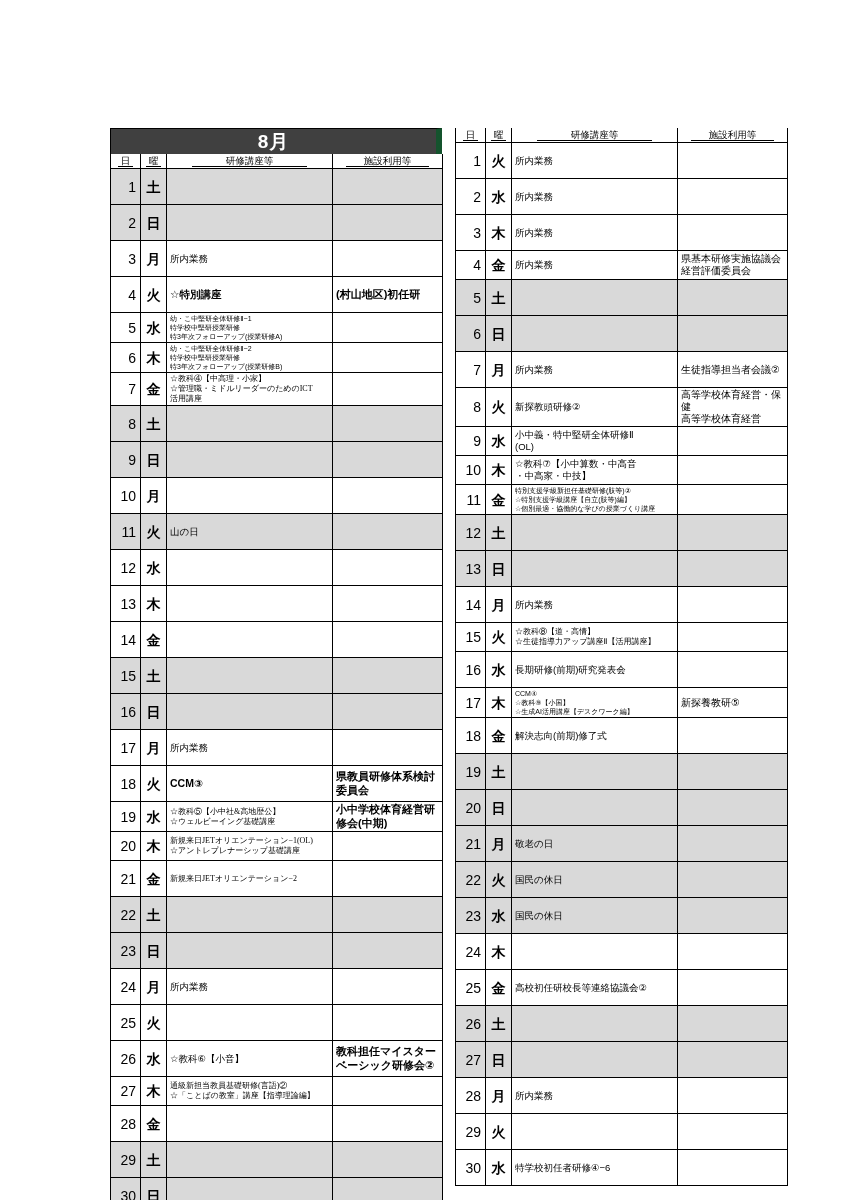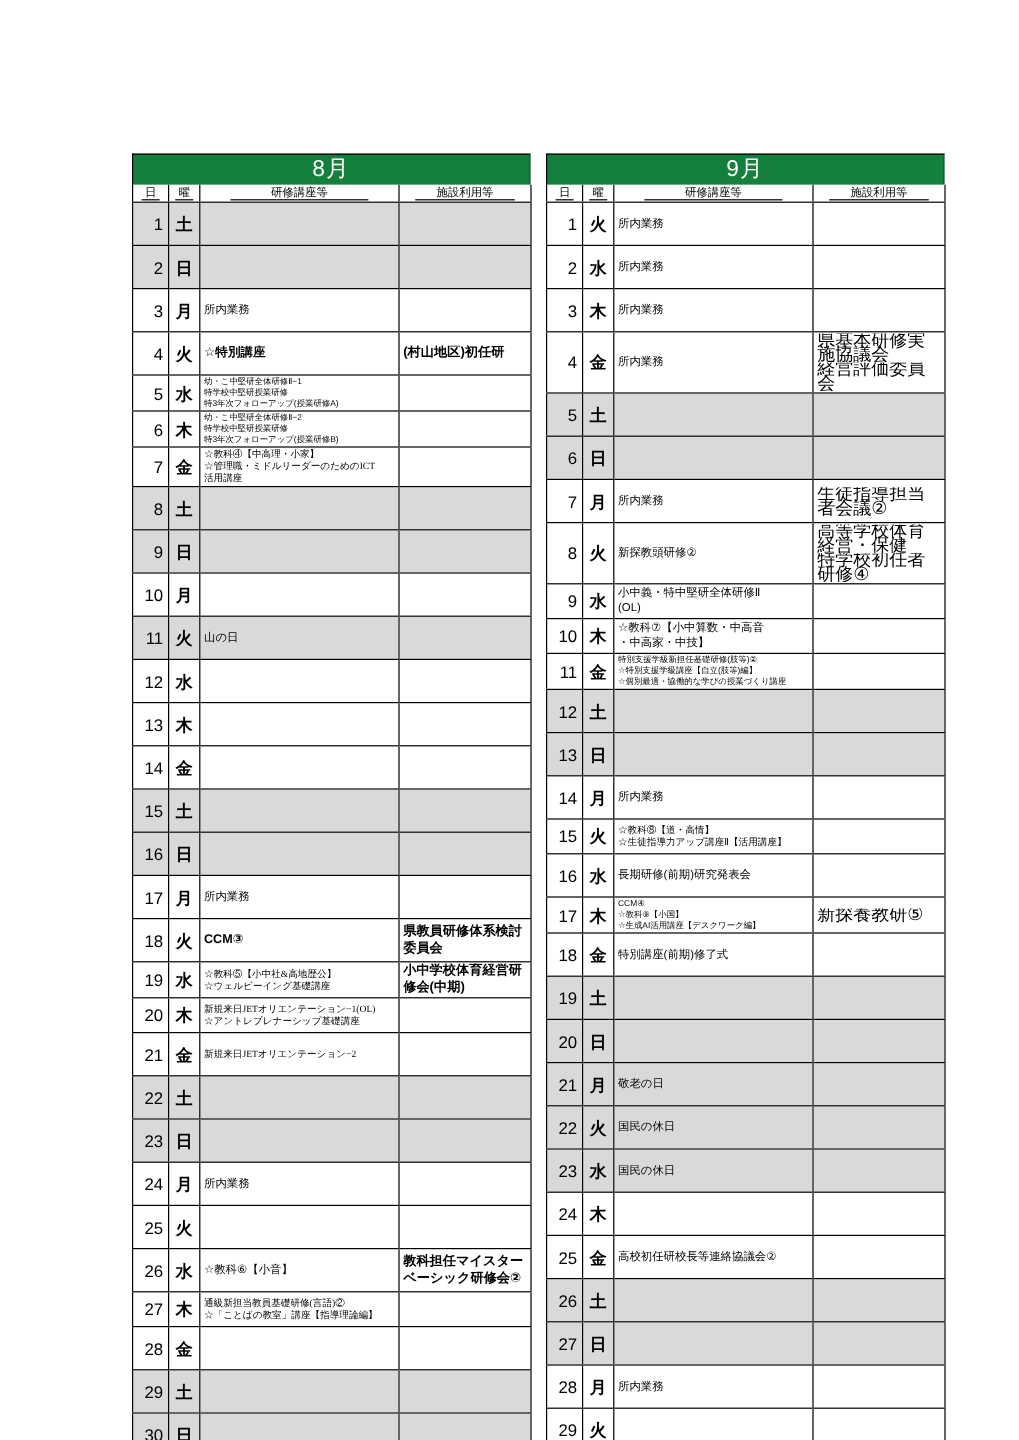--- a/index.html
+++ b/index.html
@@ -25,30 +25,30 @@
   .cal-wrap {
     position: absolute;
     top: 128px;
     display: flex;
     flex-direction: column;
   }
   .cal-wrap.left  { left: 110px; width: 332px; }
   .cal-wrap.right { left: 455px; width: 332px; }
 
   .month-banner {
-    background: #15803d;
+    background: #404040;
     color: #ffffff;
     text-align: center;
     font-size: 19px;
     line-height: 26px;
     height: 26px;
-    font-weight: normal;
+    font-weight: bold;
     letter-spacing: 1px;
     border-left: 1px solid #000;
-    border-right: 1px solid #14532d;
+    border-right: 6px solid #14532d;
     border-top: 1px solid #000;
     box-sizing: border-box;
   }
   table.cal {
     border-collapse: collapse;
     table-layout: fixed;
     width: 100%;
     border-left: 1.5px solid #000;
     border-right: 1.5px solid #000;
     border-bottom: 1.5px solid #000;
@@ -111,21 +111,21 @@
     display: block;
     white-space: nowrap;
     overflow: hidden;
   }
   .sz-lg  { font-size: 10.5px; line-height: 13px; font-weight: bold; }
   .sz-md  { font-size: 9.5px;  line-height: 12px; }
   .sz-sm  { font-size: 8px;    line-height: 10px; font-family: Liberation Serif, serif; }
   .sz-xs  { font-size: 7px;    line-height: 9px; }
   td.fac .ev { white-space: normal; }
   td.fac .sz-lg { font-size: 11px; line-height: 13.5px; }
-  td.fac .sz-md { font-size: 15px; line-height: 12px; }
+  td.fac .sz-md { font-size: 10px; line-height: 12px; }
 </style>
 </head>
 <body>
 
 <div id="page">
   <div class="cal-wrap left">
     <div class="month-banner">8月</div>
     <table class="cal">
       <colgroup>
         <col class="c-day">
@@ -365,21 +365,20 @@
             <td class="day">30</td>
             <td class="dow">日</td>
             <td class="main"></td>
             <td class="fac"></td>
           </tr>
         </tbody>
     </table>
   </div>
 
   <div class="cal-wrap right">
-    <div class="month-banner">9月</div>
     <table class="cal">
       <colgroup>
         <col class="c-day">
           <col class="c-dow">
           <col class="c-main">
           <col class="c-fac">
       </colgroup>
       <thead>
         <tr>
           <th class="h-day"><span class="hdr-u">日</span></th>
@@ -447,21 +446,21 @@
             </td>
           </tr>
           <tr style="height: 29px;">
             <td class="day">8</td>
             <td class="dow">火</td>
             <td class="main">
               <span class="ev sz-md">新探教頭研修②</span>
             </td>
             <td class="fac">
               <span class="ev sz-md">高等学校体育経営・保健</span>
-              <span class="ev sz-md">特学校初任者研修④</span>
+              <span class="ev sz-md">高等学校体育経営</span>
             </td>
           </tr>
           <tr style="height: 29px;">
             <td class="day">9</td>
             <td class="dow">水</td>
             <td class="main">
               <span class="ev sz-md">小中義・特中堅研全体研修Ⅱ</span>
               <span class="ev sz-md">(OL)</span>
             </td>
             <td class="fac"></td>
@@ -531,21 +530,21 @@
               <span class="ev sz-xs">☆生成AI活用講座【デスクワーク編】</span>
             </td>
             <td class="fac">
               <span class="ev sz-md">新探養教研⑤</span>
             </td>
           </tr>
           <tr class="wk-end" style="height: 36px;">
             <td class="day">18</td>
             <td class="dow">金</td>
             <td class="main">
-              <span class="ev sz-md">特別講座(前期)修了式</span>
+              <span class="ev sz-md">解決志向(前期)修了式</span>
             </td>
             <td class="fac"></td>
           </tr>
           <tr class="shade" style="height: 36px;">
             <td class="day">19</td>
             <td class="dow">土</td>
             <td class="main"></td>
             <td class="fac"></td>
           </tr>
           <tr class="shade" style="height: 36px;">

